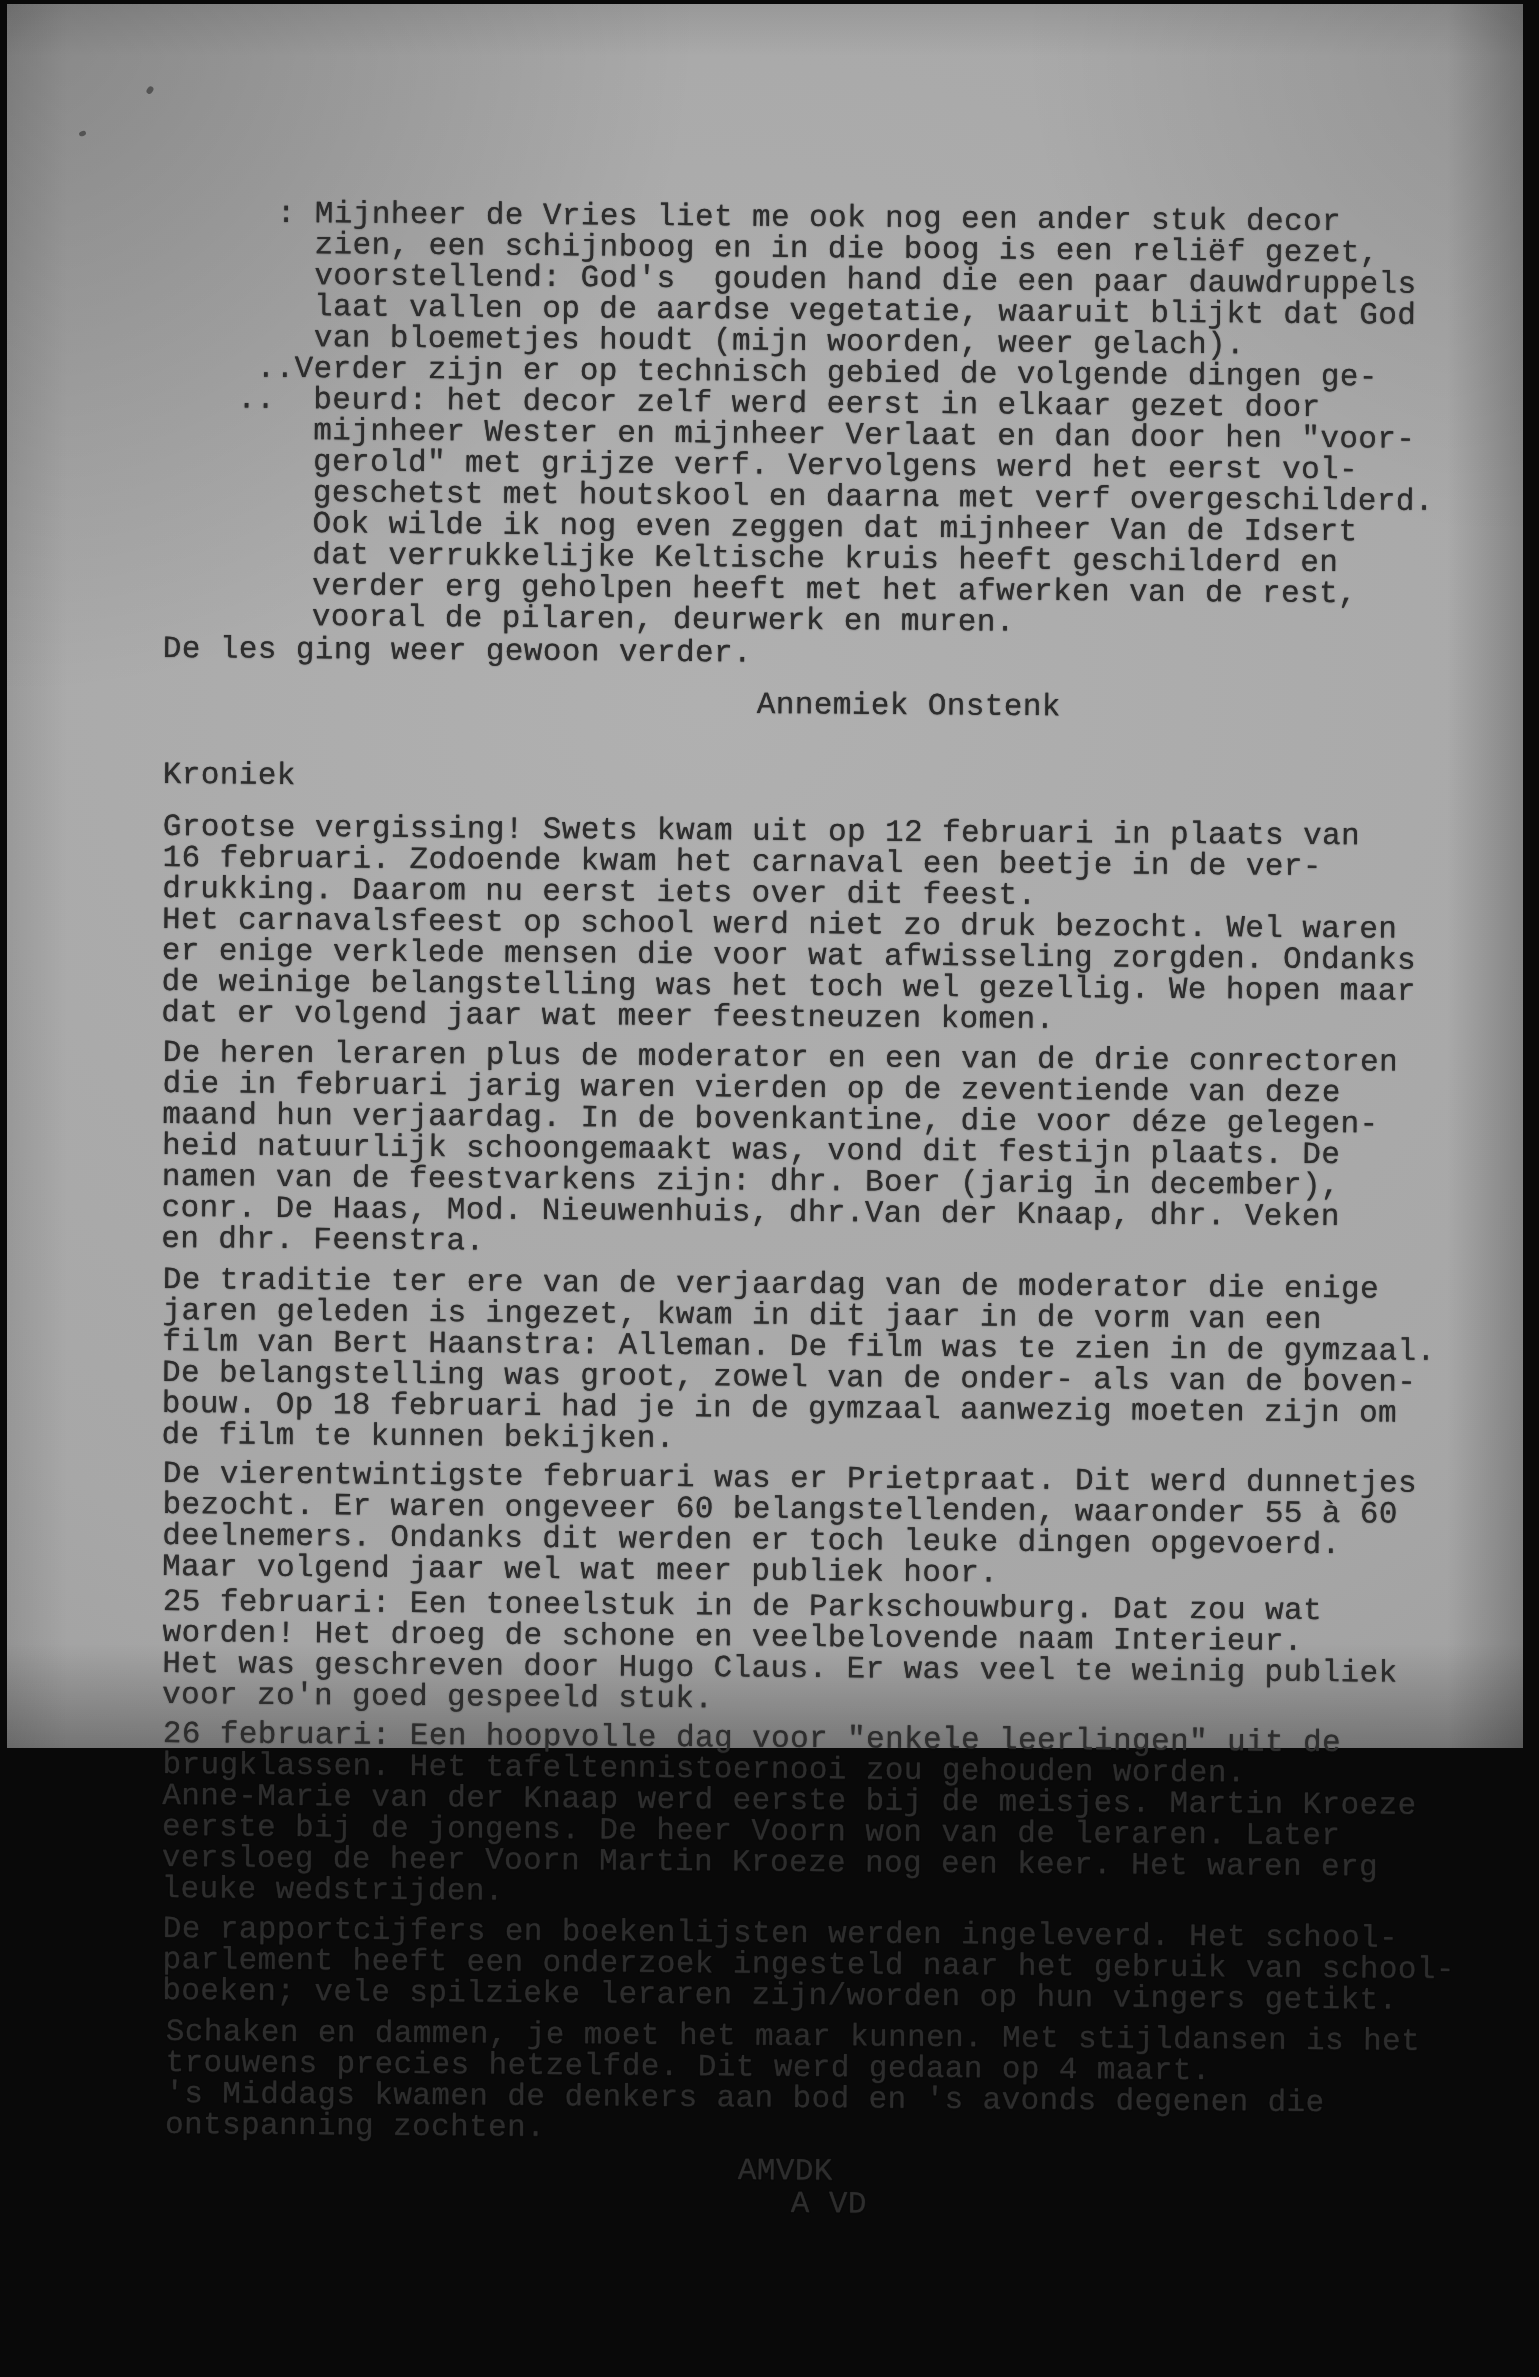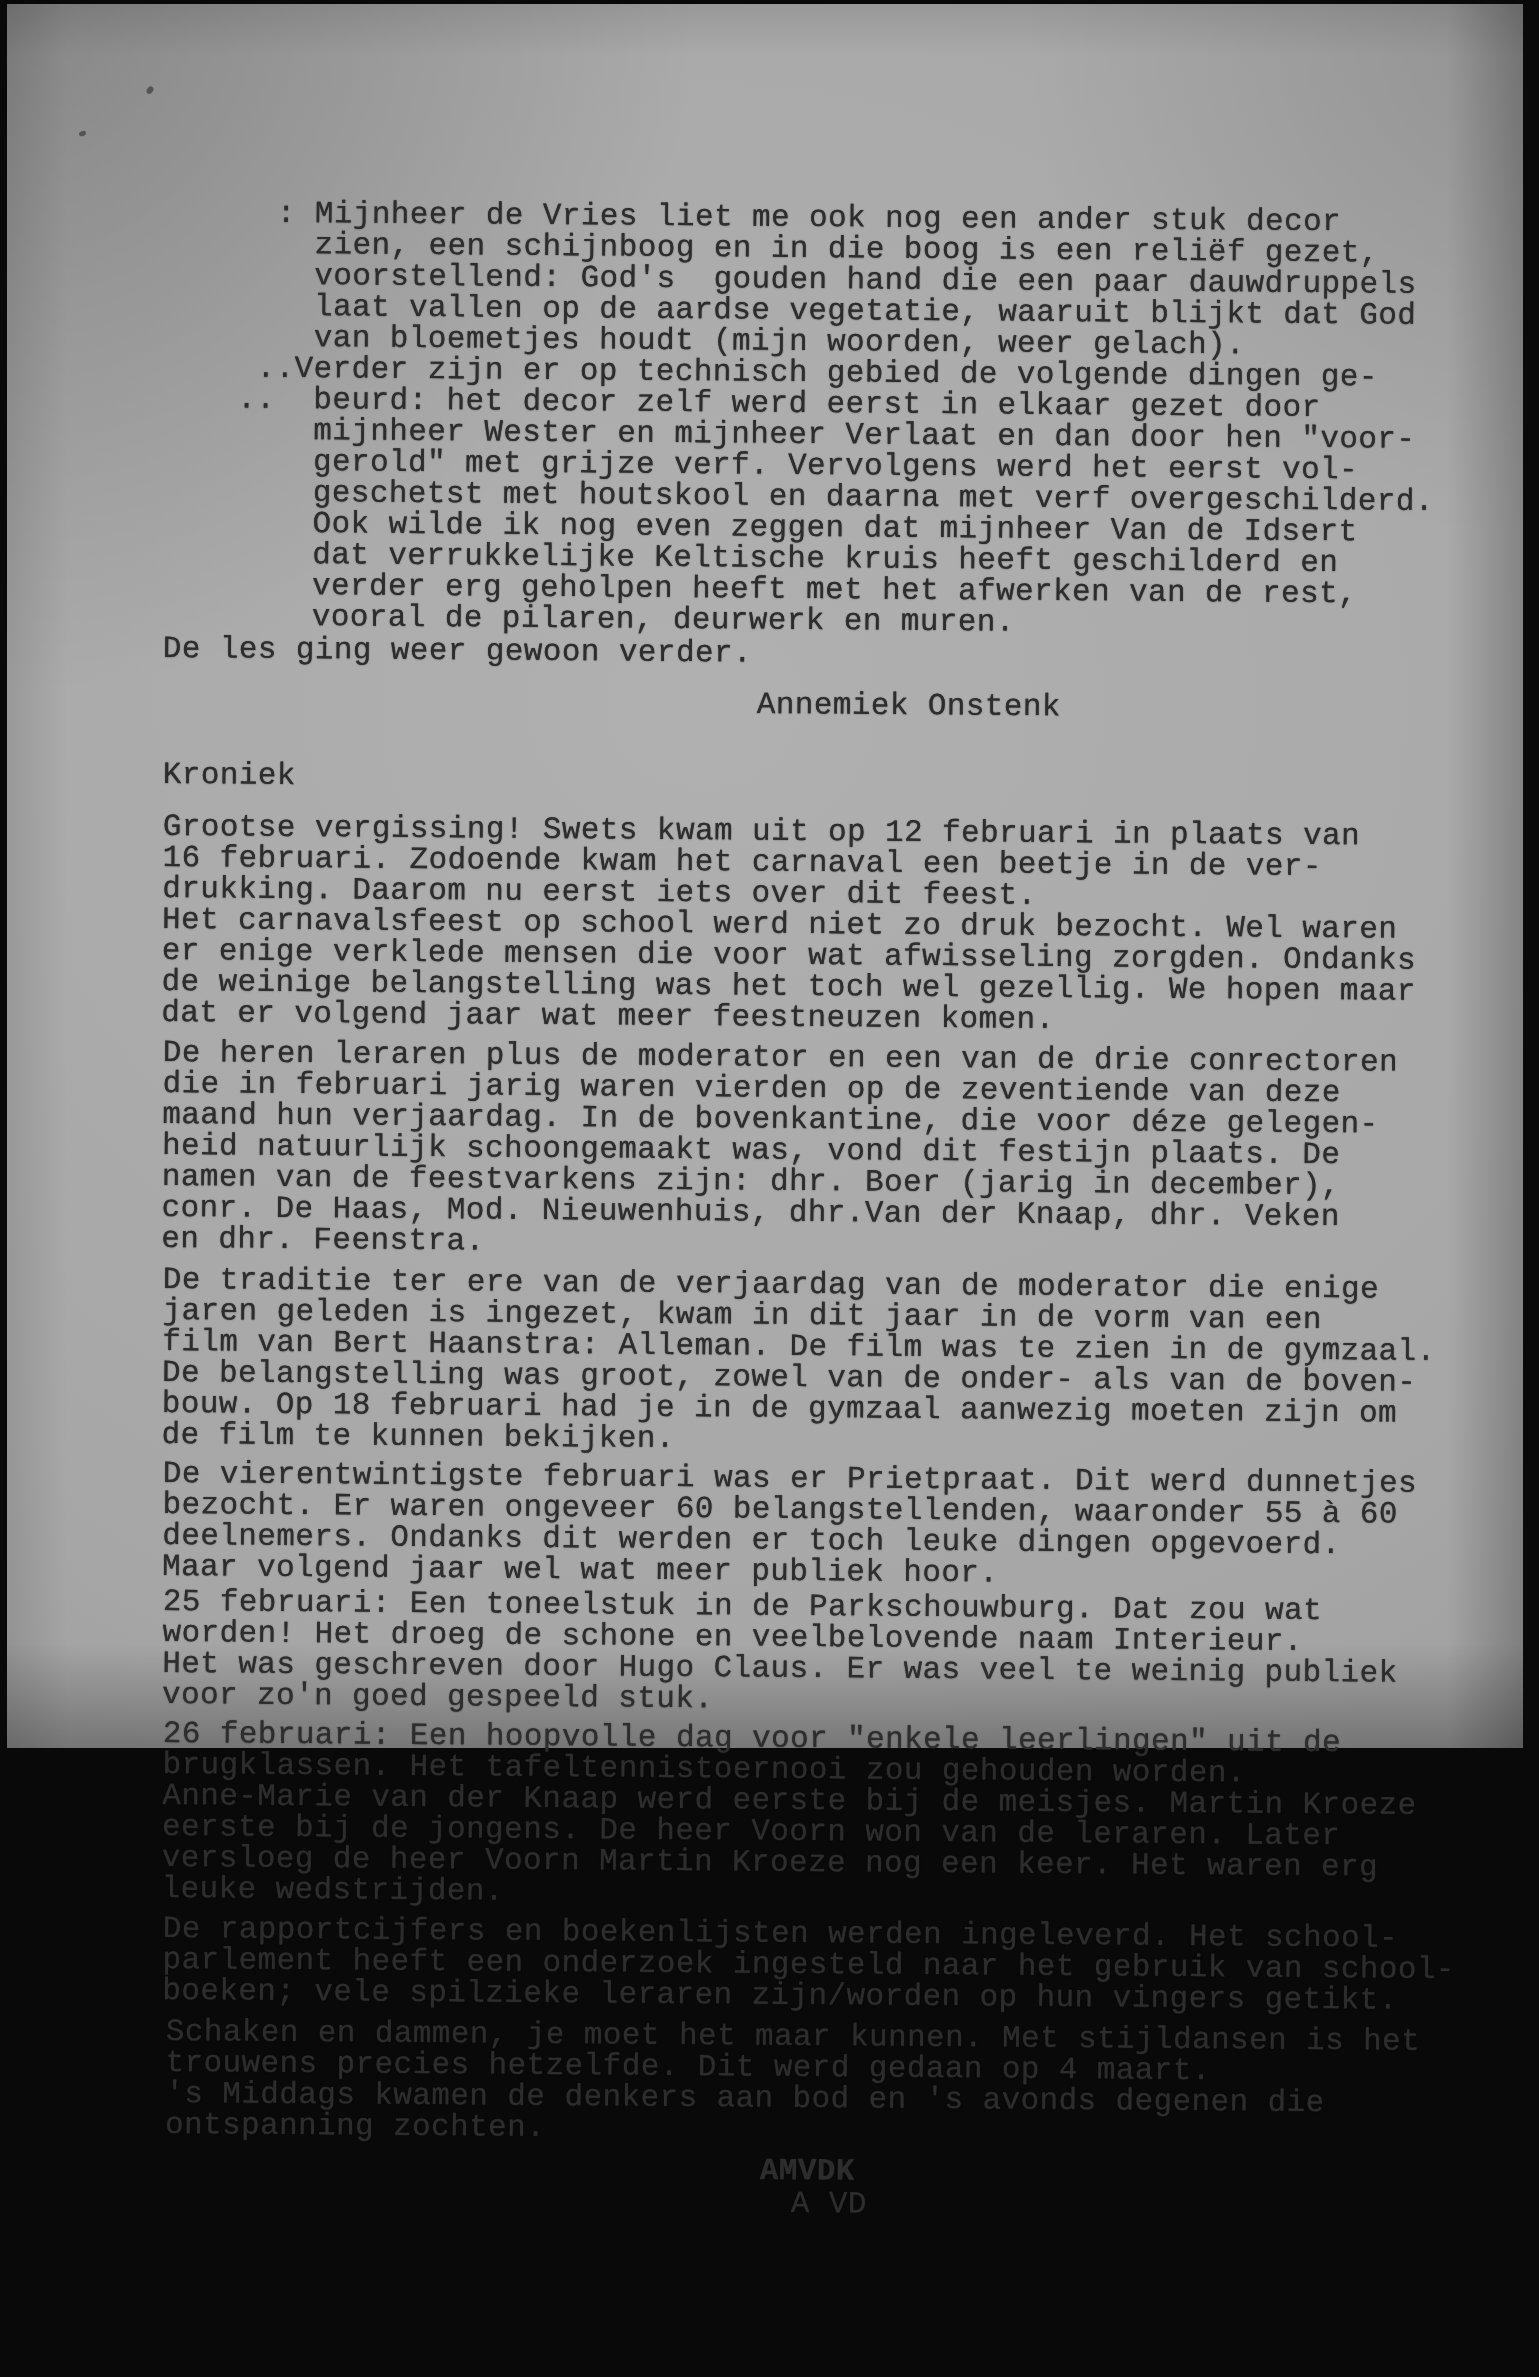--- a/index.html
+++ b/index.html
@@ -104,17 +104,17 @@
 
   <pre class="block" style="left:156px;top:1909px;">De rapportcijfers en boekenlijsten werden ingeleverd. Het school-
 parlement heeft een onderzoek ingesteld naar het gebruik van school-
 boeken; vele spilzieke leraren zijn/worden op hun vingers getikt.</pre>
 
   <pre class="block" style="left:159px;top:2012px;">Schaken en dammen, je moet het maar kunnen. Met stijldansen is het
 trouwens precies hetzelfde. Dit werd gedaan op 4 maart.
 's Middags kwamen de denkers aan bod en 's avonds degenen die
 ontspanning zochten.</pre>
 
-  <pre class="block" style="left:753px;top:2151px;font-weight:bold;">AMVDK</pre>
+  <pre class="block" style="left:731px;top:2151px;">AMVDK</pre>
 
   <pre class="block" style="left:784px;top:2184px;">A VD</pre>
 </div>
 
 
 </body></html>

